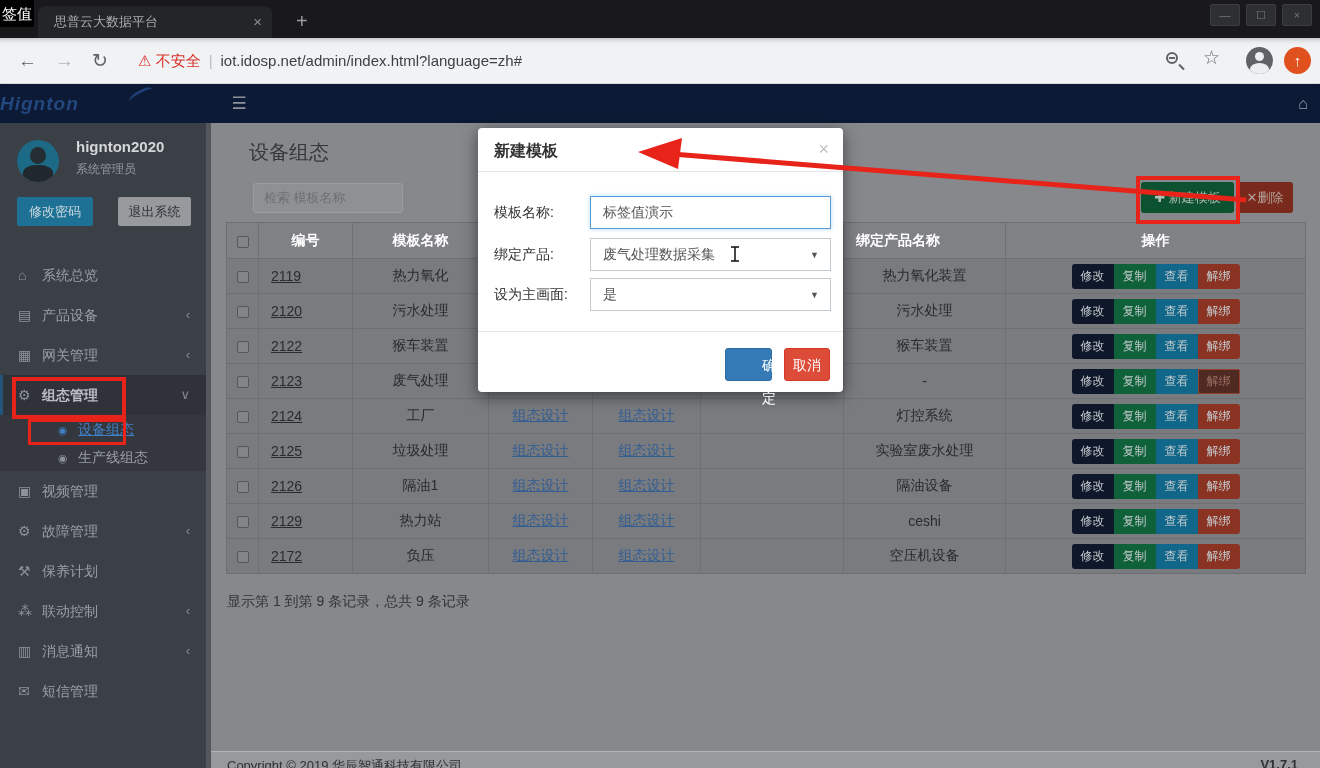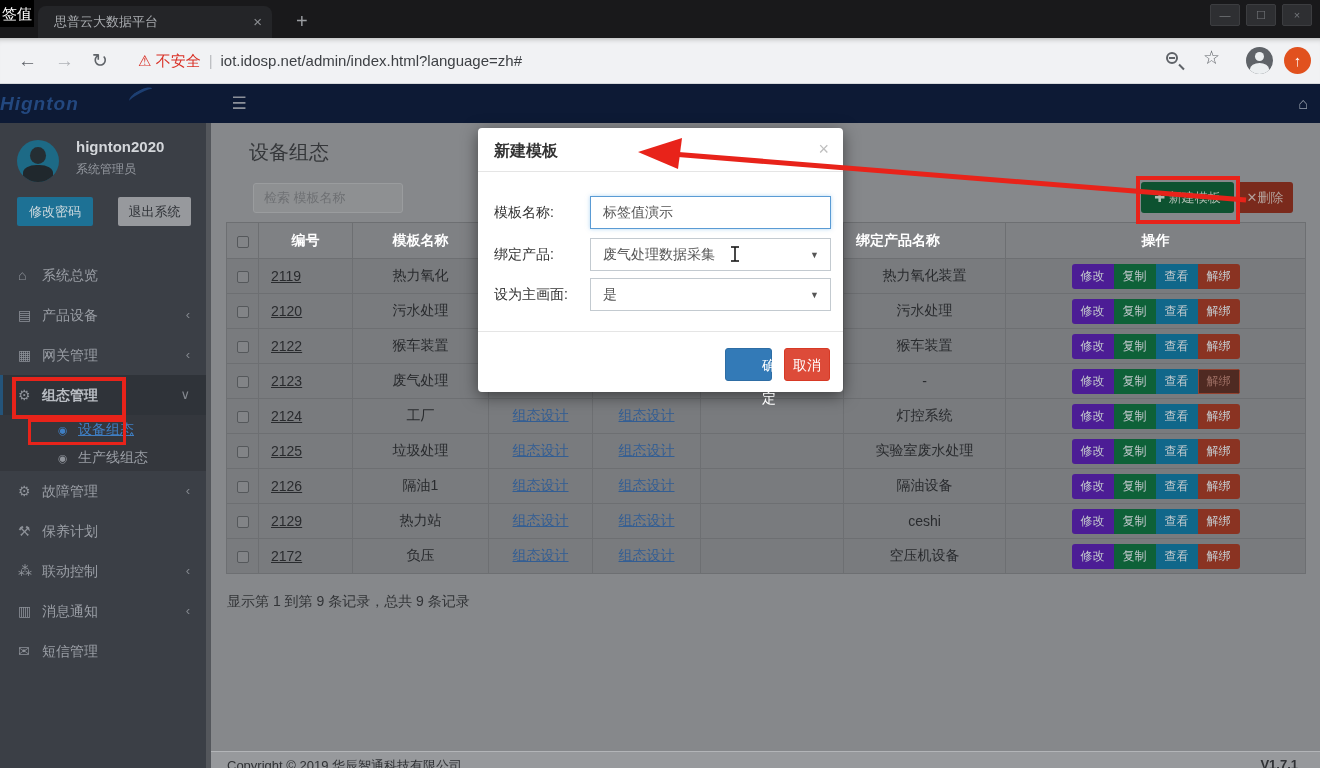--- a/index.html
+++ b/index.html
@@ -81,21 +81,21 @@
   table.grid { position:absolute; left:15px; top:99px; width:1079px; border-collapse:collapse; table-layout:fixed;
     background:#797b7e; }
   .grid th { height:36px; background:#7f8184; border:1px solid #6d6f72; color:#ffffff; font-size:14px; font-weight:bold; }
   .grid th.h-product { text-align:left; padding-left:12px; }
   .grid td { height:35px; border:1px solid #6d6f72; color:#292b2e; font-size:14px; text-align:center; }
   .grid td.c-id { text-align:left; padding-left:12px;text-decoration:underline; }
   .grid a.cfg-link { color:#335e94; text-decoration:underline; font-size:14px; }
   .cb { display:inline-block; width:12px; height:12px; border:1px solid #55585b; background:#828487; border-radius:2px; vertical-align:middle; }
   .act-group { display:inline-flex; border-radius:3px; overflow:hidden; }
   .act { padding:4px 9px; font-size:12px; color:#c3c9cd; }
-  .act-0 { background:#4c1d95; }
+  .act-0 { background:#0f172a; }
   .act-1 { background:#0e6138; }
   .act-2 { background:#10678a; }
   .act-3 { background:#8a3322; }
   .act-3.disabled { background:#4f2a22; box-shadow:inset 0 0 0 1px #94412f; color:#9b6d62; }
   .pagination { position:absolute; left:16px; top:470px; font-size:14px; color:#323437; }
   .footer { position:absolute; left:0; bottom:0; width:1109px; height:17px; background:#97999c; border-top:1px solid #b3b5b8;
     overflow:hidden; }
   .footer .copy { position:absolute; left:16px; top:5px; font-size:13px; color:#2f3134; }
   .footer .ver { position:absolute; right:22px; top:5px; font-size:13px; color:#2f3134; font-weight:bold; }
 
@@ -179,20 +179,21 @@
     <div class="btn-logout">退出系统</div>
     <div class="menu" id="sidebar-menu">
         <div class="menu-item"><span class="mi-icon">⌂</span><span class="mi-label">系统总览</span></div>
         <div class="menu-item"><span class="mi-icon">▤</span><span class="mi-label">产品设备</span><span class="mi-chev">‹</span></div>
         <div class="menu-item"><span class="mi-icon">▦</span><span class="mi-label">网关管理</span><span class="mi-chev">‹</span></div>
         <div class="menu-item active"><span class="mi-icon">⚙</span><span class="mi-label">组态管理</span><span class="mi-chev">∨</span></div>
         <div class="submenu">
           <div class="submenu-item active"><span class="mi-icon">◉</span><span class="mi-label">设备组态</span></div>
           <div class="submenu-item"><span class="mi-icon">◉</span><span class="mi-label">生产线组态</span></div>
         </div>
+        <div class="menu-item"><span class="mi-icon">▣</span><span class="mi-label">视频管理</span></div>
         <div class="menu-item"><span class="mi-icon">⚙</span><span class="mi-label">故障管理</span><span class="mi-chev">‹</span></div>
         <div class="menu-item"><span class="mi-icon">⚒</span><span class="mi-label">保养计划</span></div>
         <div class="menu-item"><span class="mi-icon">⁂</span><span class="mi-label">联动控制</span><span class="mi-chev">‹</span></div>
         <div class="menu-item"><span class="mi-icon">▥</span><span class="mi-label">消息通知</span><span class="mi-chev">‹</span></div>
         <div class="menu-item"><span class="mi-icon">✉</span><span class="mi-label">短信管理</span></div>
       </div>
     <div class="sb-scroll"></div>
   </div>
 
   <div class="content">

